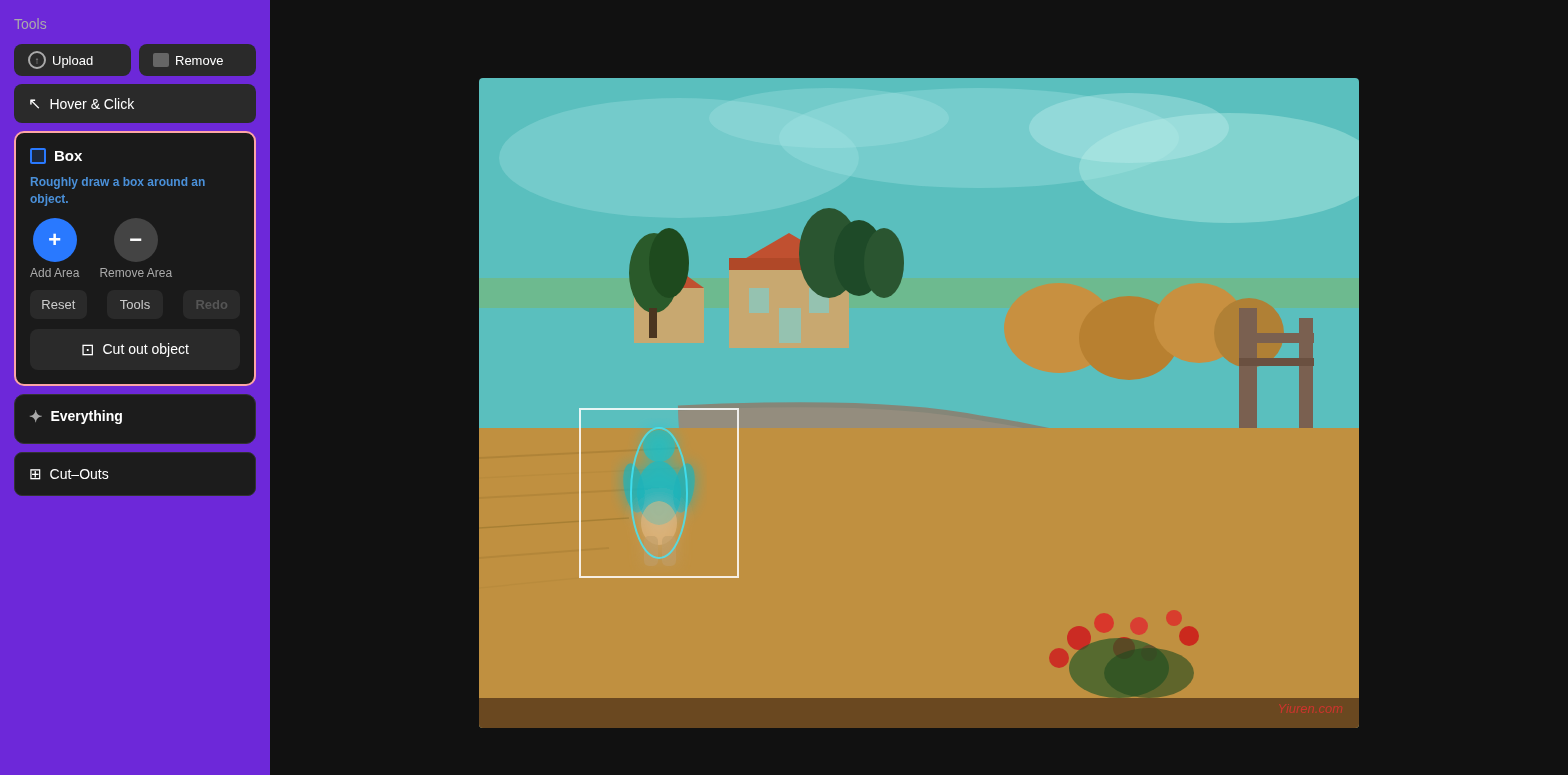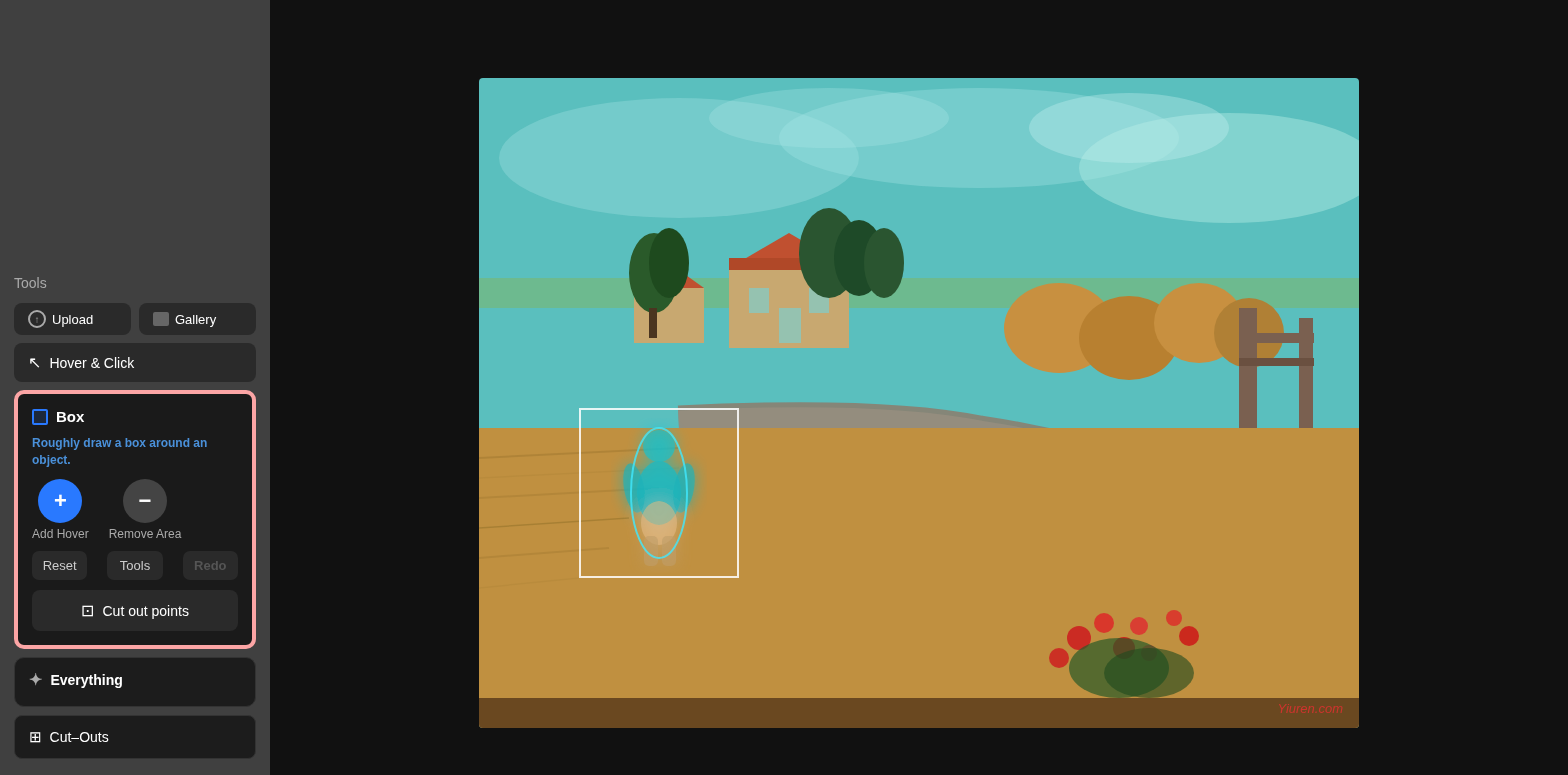--- a/index.html
+++ b/index.html
@@ -11,26 +11,25 @@
       height: 775px;
       overflow: hidden;
       display: flex;
       flex-direction: row;
     }
 
     
     #sidebar {
       width: 270px;
       min-width: 270px;
-      background: #404040;
+      background: #6d28d9;
       padding: 16px 14px;
       display: flex;
       flex-direction: column;
       gap: 8px;
-      justify-content: flex-end;
     }
 
     .tools-label {
       font-size: 14px;
       color: #aaa;
       margin-bottom: 4px;
       font-weight: 500;
     }
 
     .button-row {
@@ -62,21 +61,21 @@
       border: none;
       color: #fff;
       font-size: 14px;
       cursor: pointer;
       text-align: left;
       width: 100%;
     }
 
     
     .box-panel {
-      border: 4px solid #fca5a5;
+      border: 2px solid #fca5a5;
       border-radius: 10px;
       padding: 14px;
       background: #1a1a1a;
       display: flex;
       flex-direction: column;
       gap: 10px;
     }
 
     .box-panel-title {
       display: flex;
@@ -326,56 +325,56 @@
 
   <div class="tools-label">Tools</div>
 
   <div class="button-row">
     <button class="btn-upload">
       <span class="icon-upload">↑</span>
       <span>Upload</span>
     </button>
     <button class="btn-gallery">
       <span class="icon-gallery"></span>
-      <span>Gallery</span>
+      <span>Remove</span>
     </button>
   </div>
 
   <button class="tool-btn">
     <span style="font-size:16px;">↖</span>
     <span>Hover &amp; Click</span>
   </button>
 
   <div class="box-panel">
     <div class="box-panel-title">
       <span class="icon-box-sq"></span>
       <span>Box</span>
     </div>
     <div class="box-panel-desc">Roughly draw a box around an object.</div>
 
     <div class="mask-row">
       <div class="mask-btn-wrap">
         <button class="mask-btn btn-add-mask">+</button>
-        <span class="mask-btn-label">Add Hover</span>
+        <span class="mask-btn-label">Add Area</span>
       </div>
       <div class="mask-btn-wrap">
         <button class="mask-btn btn-remove-area">−</button>
         <span class="mask-btn-label">Remove Area</span>
       </div>
     </div>
 
     <div class="action-row">
       <button class="action-btn">Reset</button>
       <button class="action-btn">Tools</button>
       <button class="action-btn disabled">Redo</button>
     </div>
 
     <button class="cutout-btn">
       <span style="font-size:16px;">⊡</span>
-      <span>Cut out points</span>
+      <span>Cut out object</span>
     </button>
   </div>
 
   <div class="everything-panel">
     <div class="everything-title">
       <span class="icon-sparkle">✦</span>
       <span>Everything</span>
     </div>
   </div>
 

